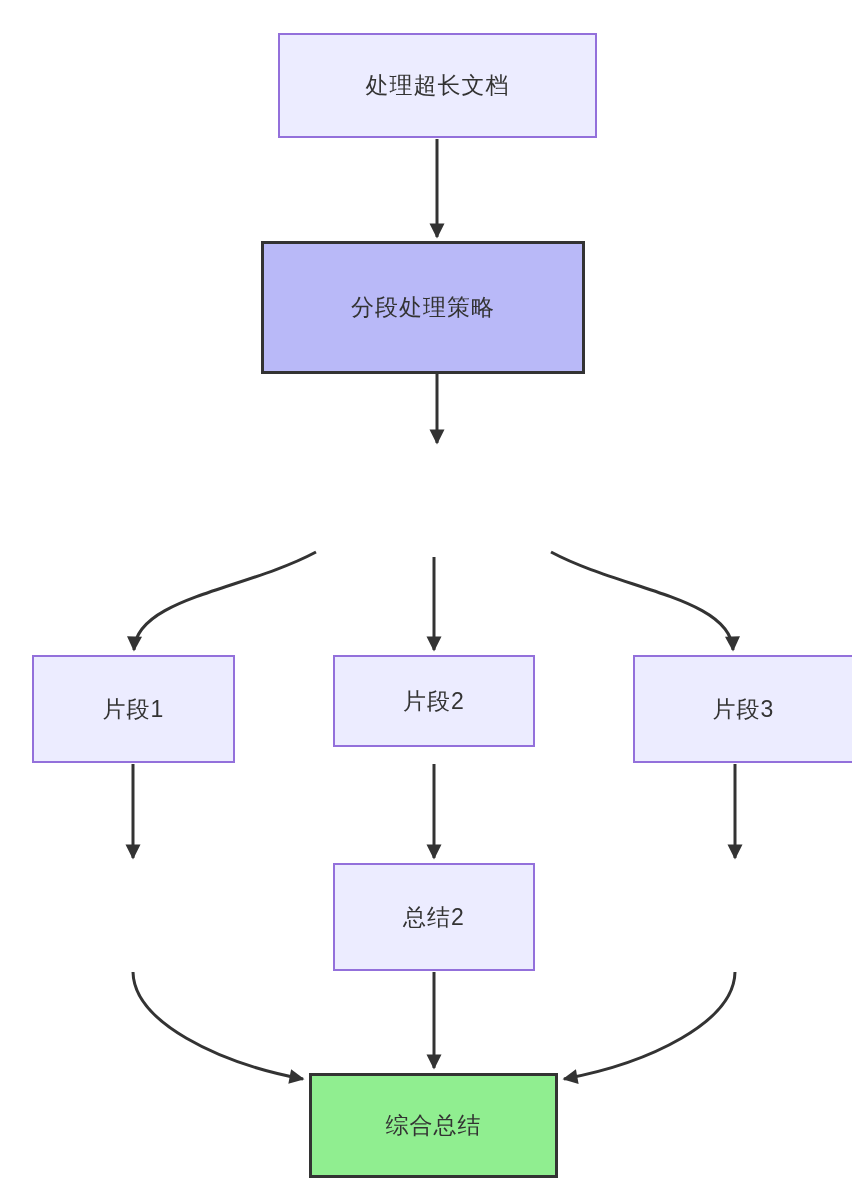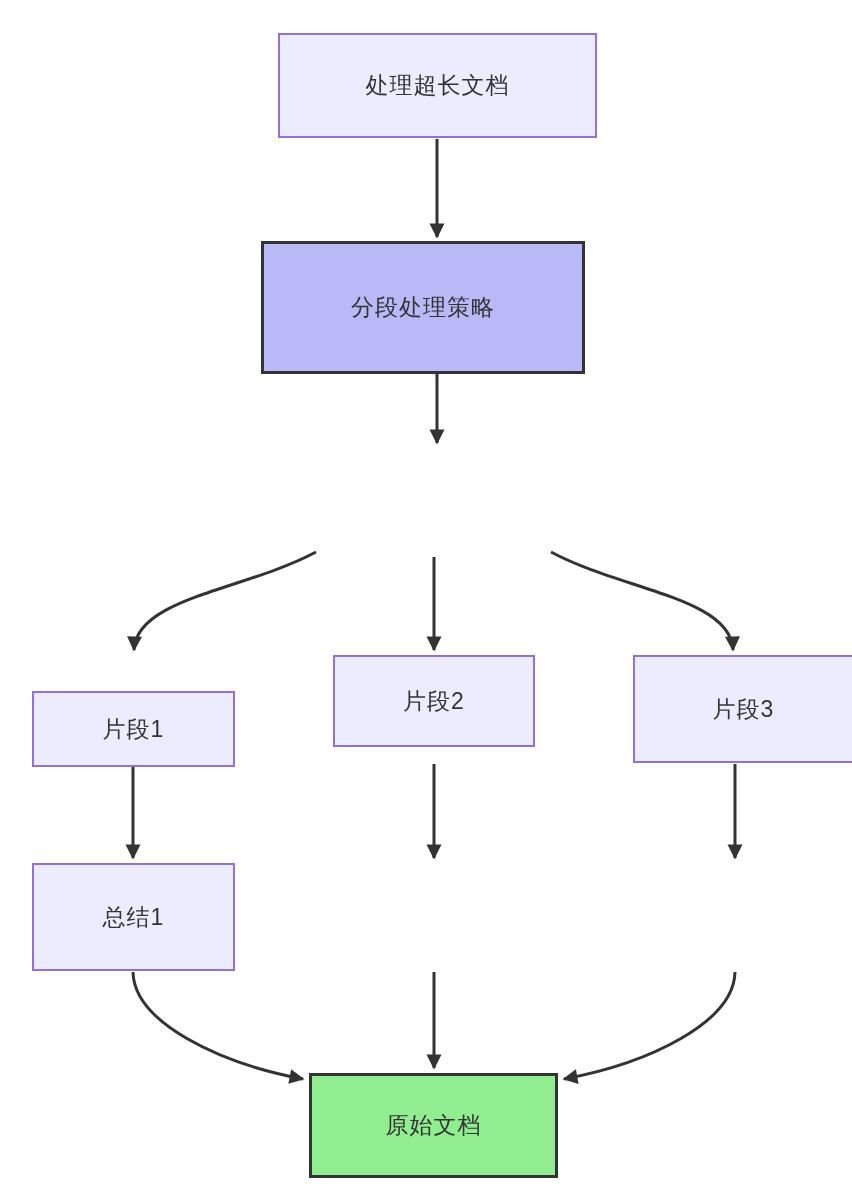--- a/index.html
+++ b/index.html
@@ -80,35 +80,35 @@
 
   <div class="node" style="left:278px;top:33px;width:319px;height:105px">
     <span>处理超长文档</span>
   </div>
 
   <div class="node purple" style="left:261px;top:241px;width:324px;height:133px">
     <span>分段处理策略</span>
   </div>
 
 
-  <div class="node" style="left:32px;top:691px;width:203px;height:76px">
+  <div class="node" style="left:32px;top:655px;width:203px;height:108px">
     <span>片段1</span>
   </div>
 
   <div class="node" style="left:333px;top:655px;width:202px;height:92px">
     <span>片段2</span>
   </div>
 
   <div class="node" style="left:633px;top:655px;width:221px;height:108px">
     <span>片段3</span>
   </div>
 
-  <div class="node" style="left:32px;top:863px;width:203px;height:108px">
-    <span>总结1</span>
+
+  <div class="node" style="left:333px;top:863px;width:202px;height:108px">
+    <span>总结2</span>
   </div>
 
 
-
   <div class="node green" style="left:309px;top:1073px;width:249px;height:105px">
-    <span>原始文档</span>
+    <span>综合总结</span>
   </div>
 
 </div>
 
 </body></html>

